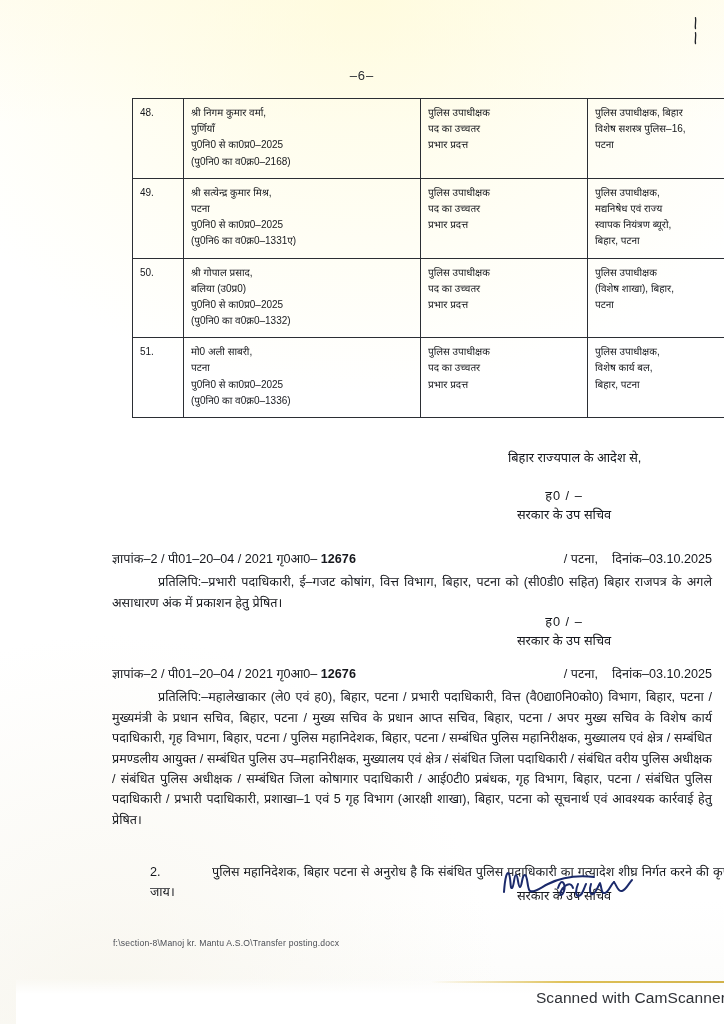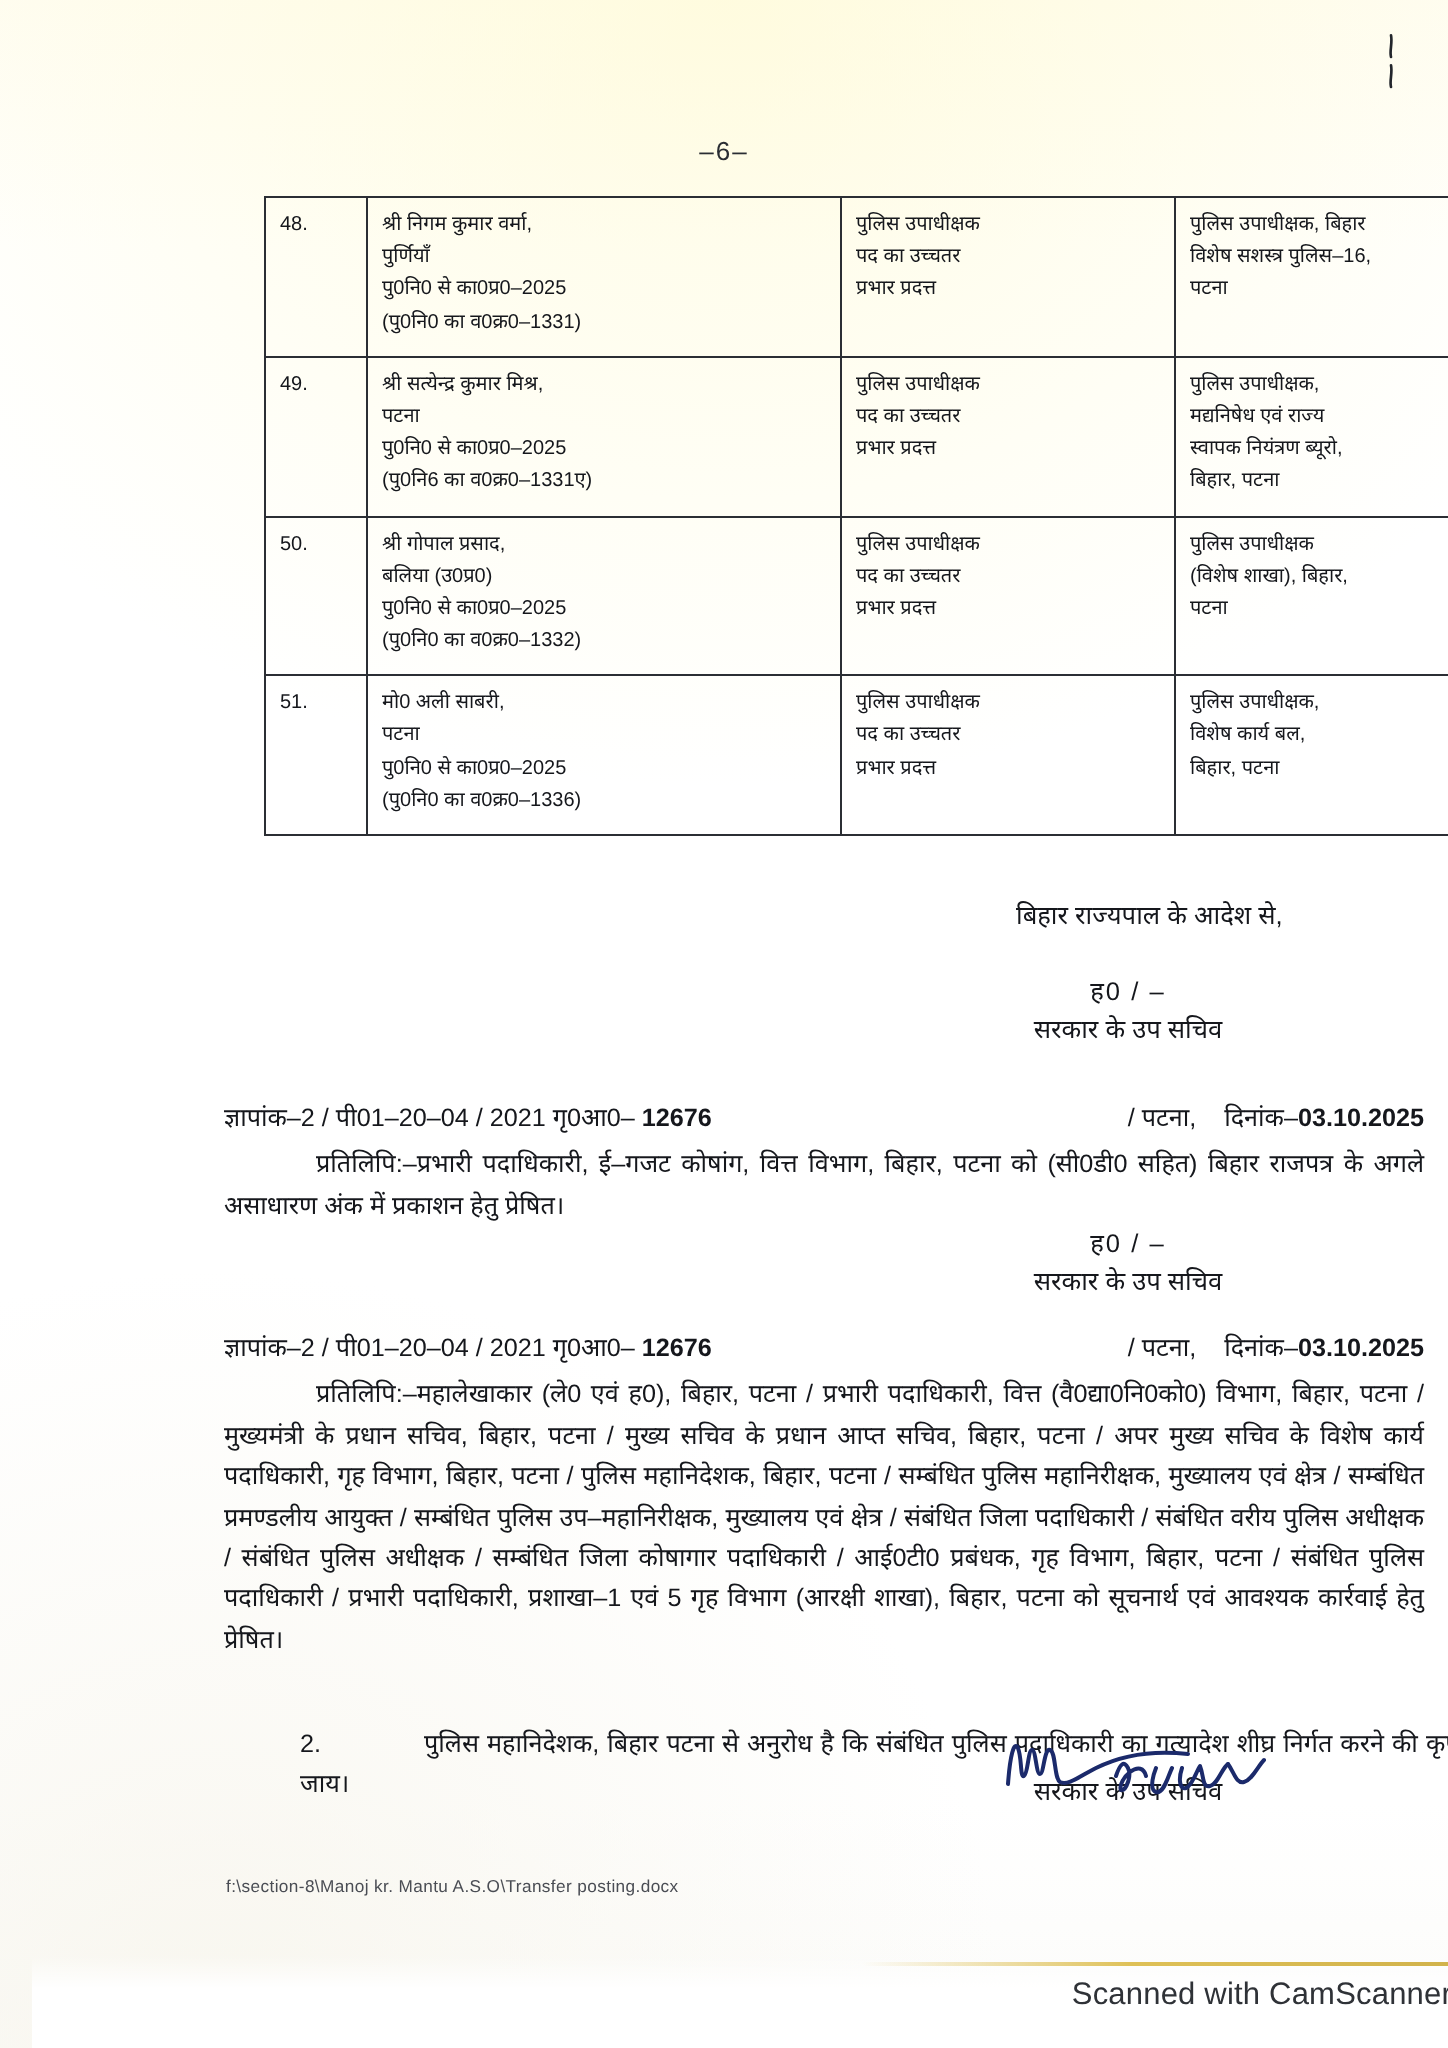--- a/index.html
+++ b/index.html
@@ -162,21 +162,21 @@
     color: #15171c;
   }
   .memo-head {
     display: flex;
     justify-content: space-between;
     align-items: baseline;
     white-space: nowrap;
   }
   .memo-head .ref { letter-spacing: 0px; }
   .memo-head .ref b { font-weight: bold; }
-  .memo-head .place b { font-weight: bold; }
+  .memo-head .place b { font-weight: normal; }
   .memo-body {
     text-align: justify;
     text-justify: inter-word;
     margin-top: 3px;
   }
   .memo-body .indent { display: inline-block; width: 46px; }
 
   #memo-1 { top: 549px; }
   #memo-2 { top: 664px; }
 
@@ -248,21 +248,21 @@
 
     <table id="transfer-table">
       <tbody>
 
         <tr>
           <td class="col-sn">48.</td>
           <td class="col-name">
             <span class="cell-line">श्री निगम कुमार वर्मा,</span>
             <span class="cell-line">पुर्णियाँ</span>
             <span class="cell-line">पु0नि0 से का0प्र0–2025</span>
-            <span class="cell-line">(पु0नि0 का व0क्र0–1331)</span>
+            <span class="cell-line">(पु0नि0 का व0क्र0–2168)</span>
           </td>
           <td class="col-act">
             <span class="cell-line">पुलिस उपाधीक्षक</span>
             <span class="cell-line">पद का उच्चतर</span>
             <span class="cell-line">प्रभार प्रदत्त</span>
           </td>
           <td class="col-post">
             <span class="cell-line">पुलिस उपाधीक्षक, बिहार</span>
             <span class="cell-line">विशेष सशस्त्र पुलिस–16,</span>
             <span class="cell-line">पटना</span>

